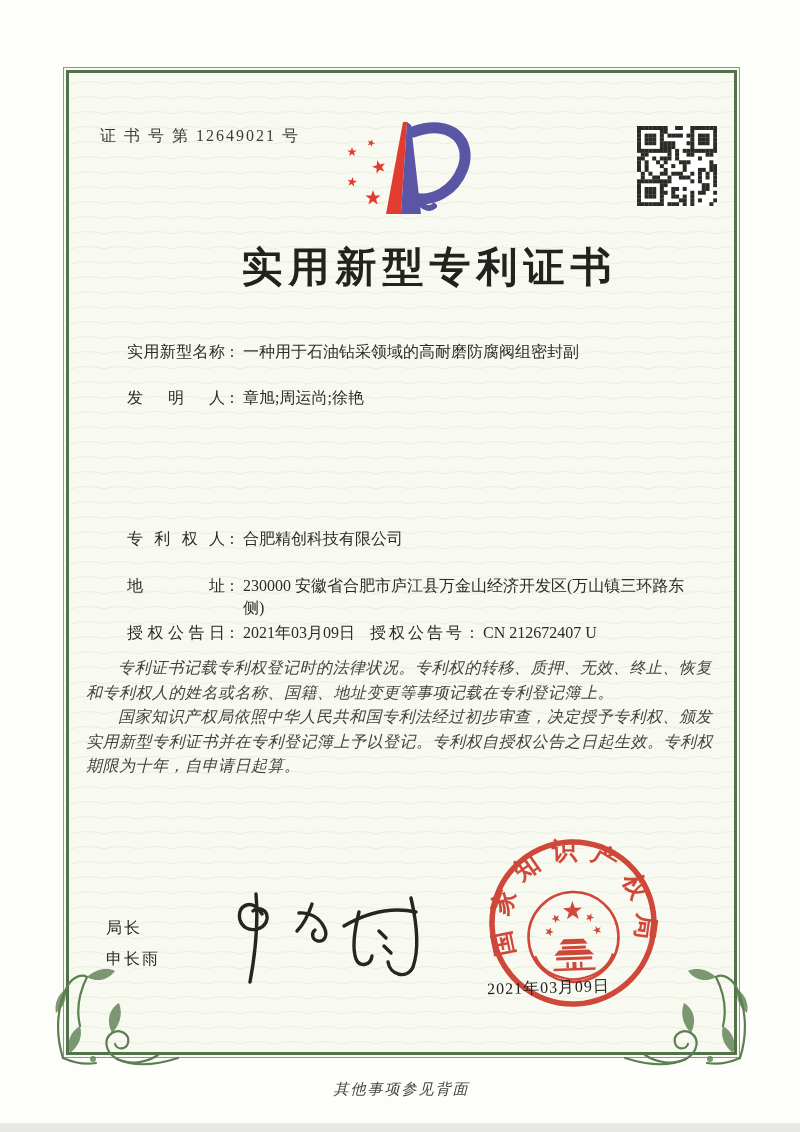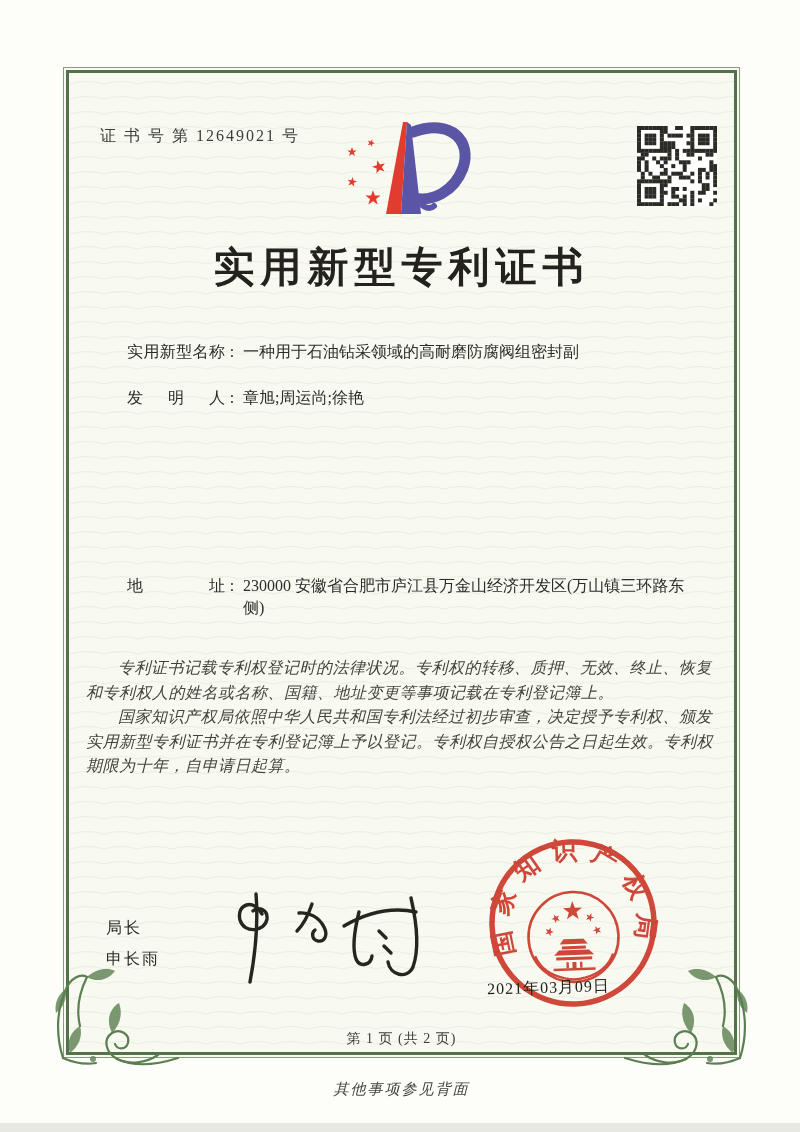--- a/index.html
+++ b/index.html
@@ -12,21 +12,21 @@
   .frame-inner{position:absolute;inset:2px;border:3px solid #53724b;}
   #waves{position:absolute;left:6px;top:6px;z-index:0;pointer-events:none;}
   .ornament{position:absolute;z-index:3;}
   .scan-edge{position:absolute;left:0;bottom:0;width:100%;height:9px;background:#e8e8e2;z-index:8;}
   
   .cert-no{position:absolute;left:100px;top:126px;font-size:16px;letter-spacing:2px;
     color:#3d3c36;z-index:5;}
   .logo{position:absolute;left:346px;top:116px;z-index:5;}
   .qr{position:absolute;left:637px;top:126px;z-index:5;}
   .title{position:absolute;left:63px;width:677px;top:240px;text-align:center;
-    font-size:41px;font-weight:bold;letter-spacing:6px;color:#23221e;z-index:5;}
+    font-size:41px;font-weight:bold;letter-spacing:6px;color:#23221e;z-index:5;padding-left:28px;}
   
   .frow{position:absolute;left:100px;right:70px;font-size:16px;color:#2d2b26;z-index:5;
     line-height:21px;margin-left:27px;}
   .frow .lbl{display:inline-block;width:98px;text-align:justify;text-align-last:justify;
     vertical-align:top;}
   .frow .colon{display:inline-block;width:14px;text-align:center;vertical-align:top;}
   .frow .val{display:inline-block;margin-left:4px;vertical-align:top;}
   .frow .val.addr{max-width:448px;line-height:22px;}
   .subfield{position:absolute;left:243px;top:0;white-space:nowrap;}
   .subfield .lbl2{letter-spacing:3px;}
@@ -390,22 +390,31 @@
     </svg>
 
   <div class="title">实用新型专利证书</div>
 
   <div class="frow" style="top:341px;">
     <span class="lbl">实用新型名称</span><span class="colon">:</span><span class="val">一种用于石油钻采领域的高耐磨防腐阀组密封副</span>
   </div>
   <div class="frow" style="top:387px;">
     <span class="lbl">发明人</span><span class="colon">:</span><span class="val">章旭;周运尚;徐艳</span>
   </div>
+  <div class="frow" style="top:528px;">
+    <span class="lbl">专利权人</span><span class="colon">:</span><span class="val">合肥精创科技有限公司</span>
+  </div>
   <div class="frow" style="top:575px;">
     <span class="lbl">地址</span><span class="colon">:</span><span class="val addr">230000 安徽省合肥市庐江县万金山经济开发区(万山镇三环路东侧)</span>
+  </div>
+  <div class="frow" style="top:622px;">
+    <span class="lbl">授权公告日</span><span class="colon">:</span><span class="val">2021年03月09日</span>
+    <span class="subfield">
+      <span class="lbl2">授权公告号</span><span class="colon">:</span><span class="val">CN 212672407 U</span>
+    </span>
   </div>
 
   <div class="paras">
     <p>专利证书记载专利权登记时的法律状况。专利权的转移、质押、无效、终止、恢复和专利权人的姓名或名称、国籍、地址变更等事项记载在专利登记簿上。</p>
     <p>国家知识产权局依照中华人民共和国专利法经过初步审查，决定授予专利权、颁发实用新型专利证书并在专利登记簿上予以登记。专利权自授权公告之日起生效。专利权期限为十年，自申请日起算。</p>
   </div>
 
   <div class="signer">
     <div>局长</div>
     <div>申长雨</div>
@@ -447,17 +456,16 @@
         <rect x="5.6" y="25" width="2.4" height="6" stroke="none"></rect>
         <rect x="-21" y="31" width="42" height="2.6" stroke="none"></rect>
         <path d="M-39,18 Q-32,36 -10,41" fill="none" stroke-width="2.4"></path>
         <path d="M39,18 Q32,36 10,41" fill="none" stroke-width="2.4"></path>
         <path d="M-10,41 Q0,44 10,41" fill="none" stroke-width="2.4"></path>
       </g>
     </g>
   </svg>
   <div class="seal-date">2021年03月09日</div>
 
-  <div class="page-num">第 1 页 (共 2 页)</div>
   <div class="back-note">其他事项参见背面</div>
 
   <div class="scan-edge"></div>
 </div>
 
 </body></html>

